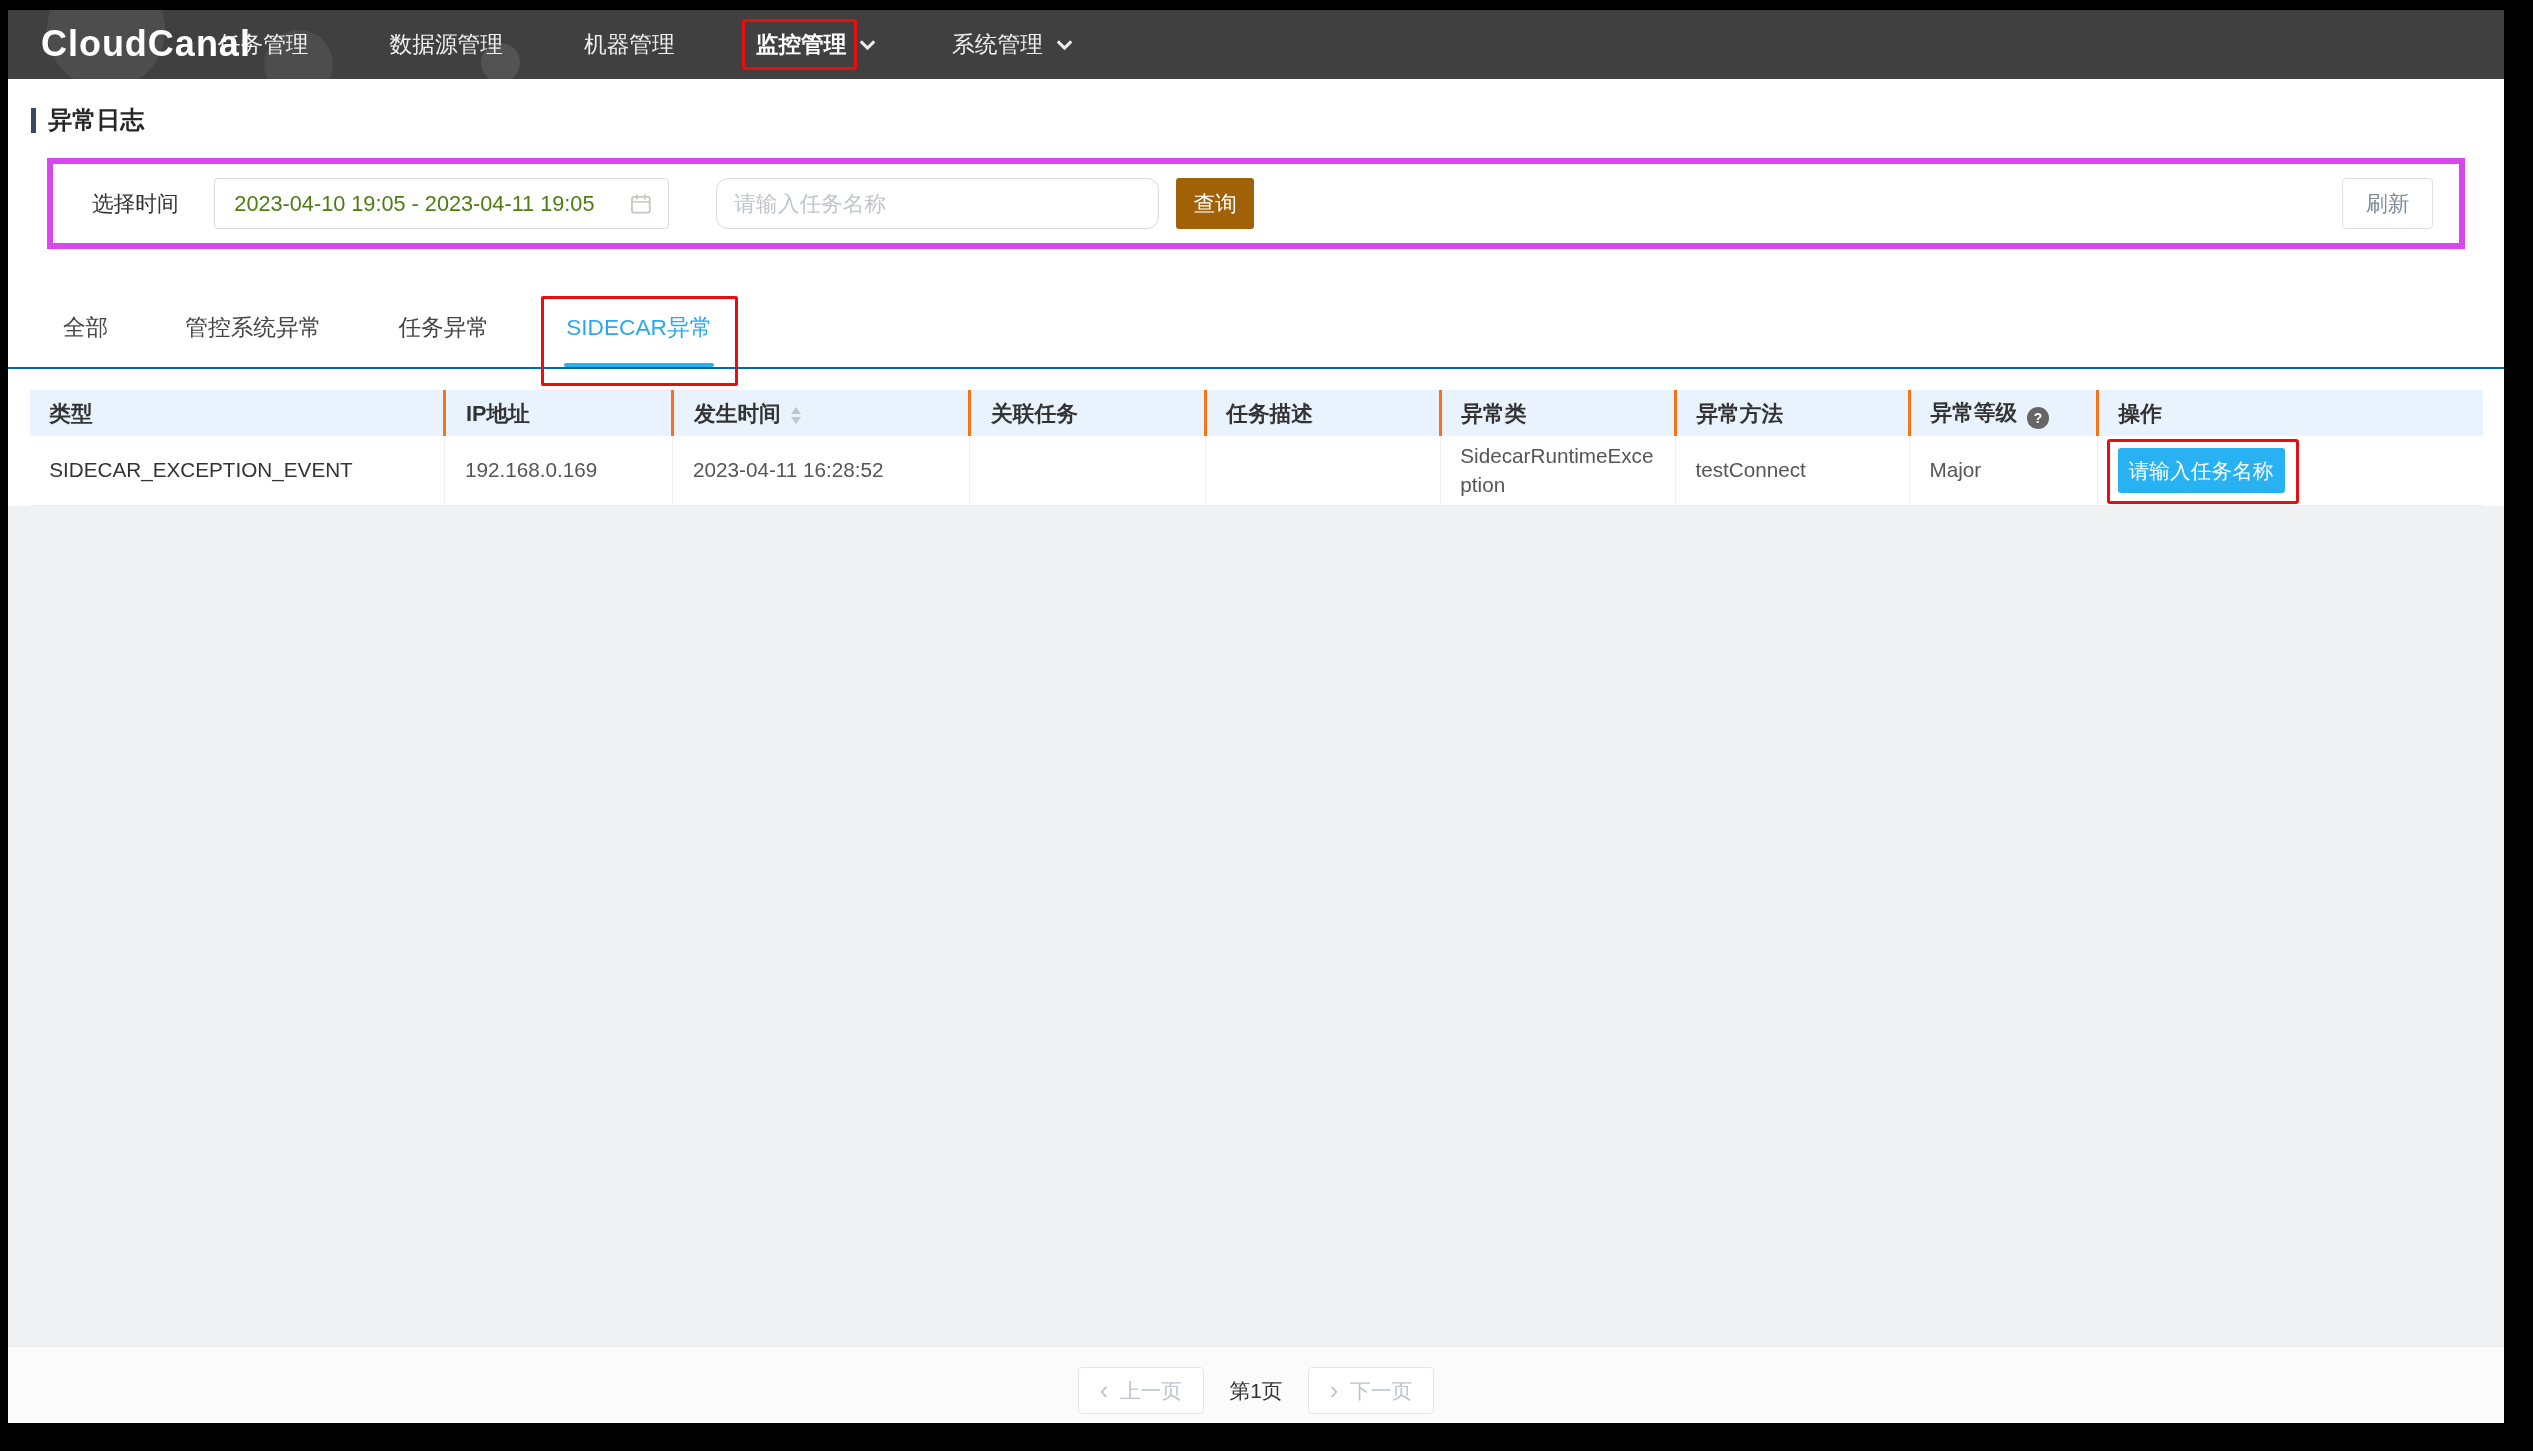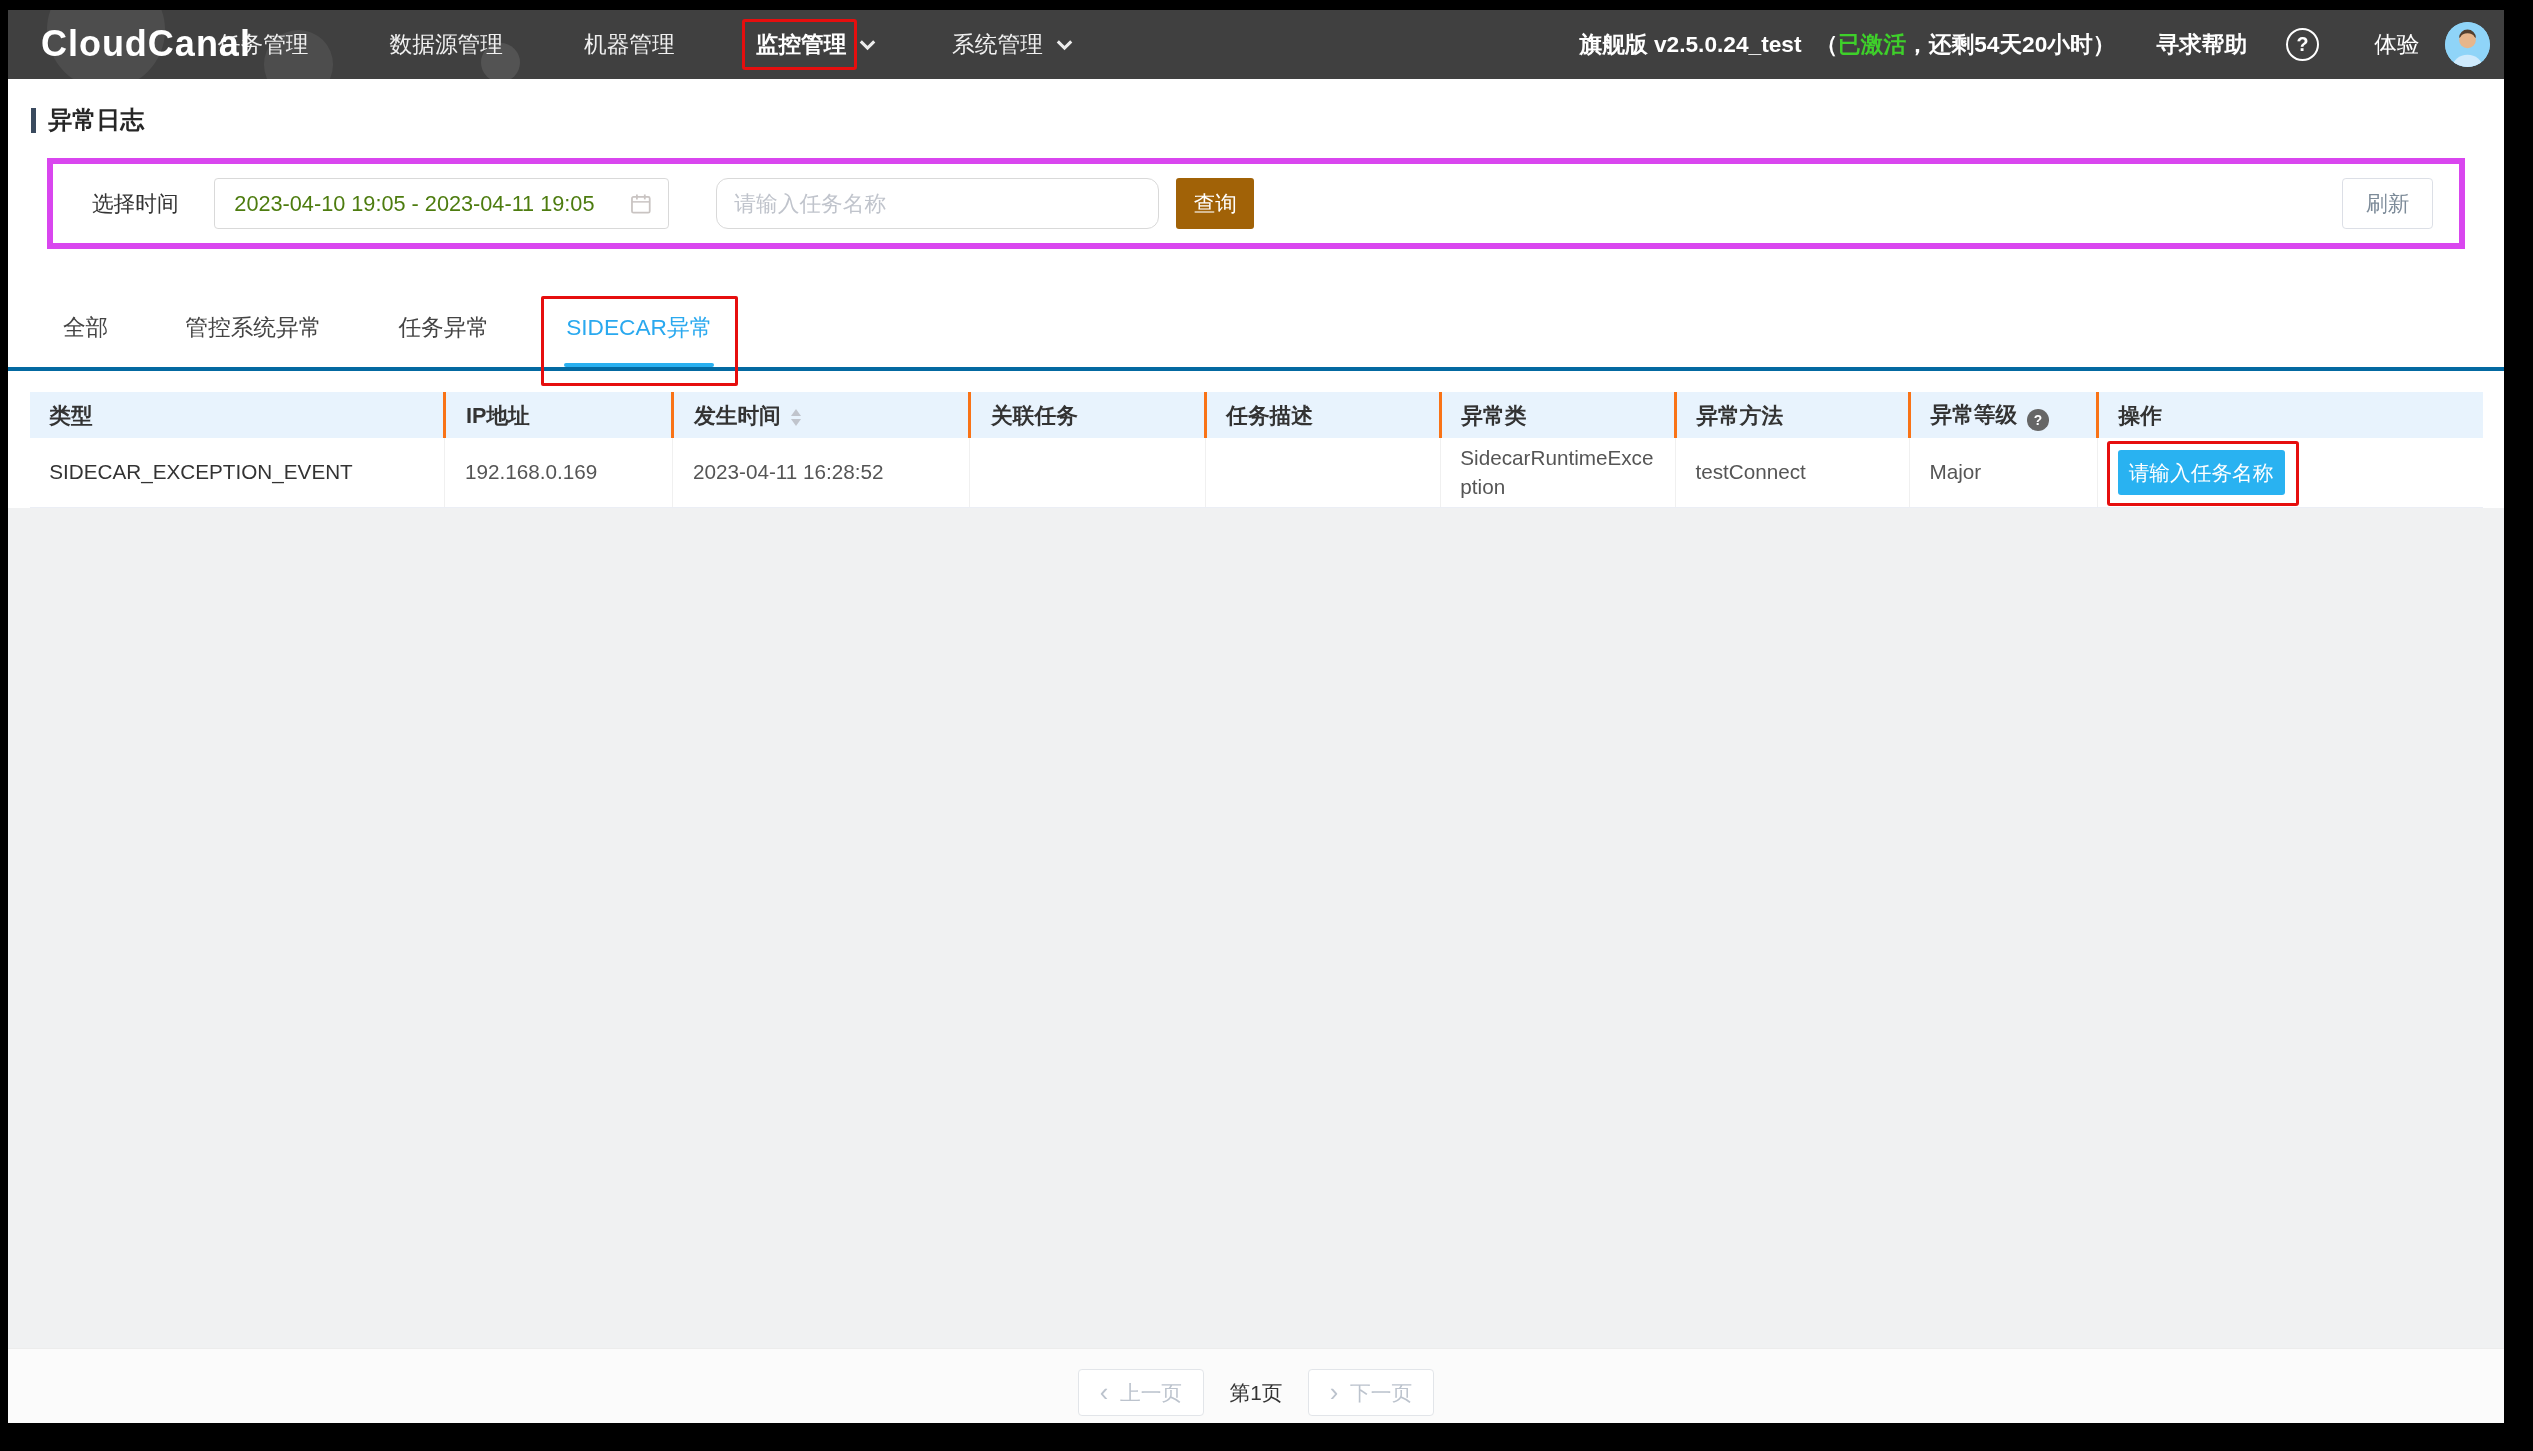--- a/index.html
+++ b/index.html
@@ -36,21 +36,21 @@
   .filter-card { position:relative; margin:21.7px 39px 0 39px; height:91px; border:6px solid #d946ef; background:#fff; display:flex; align-items:center; padding:0 25.6px 0 39px; }
   .filter-label { font-size:21.7px; color:#333; margin-right:35px; }
   .date-input { width:455px; height:51px; border:1px solid #d9d9d9; border-radius:3.9px; display:flex; align-items:center; padding:0 15.8px 0 19.7px; font-size:21.7px; color:#4d7c0f; background:#fff; cursor:pointer; }
   .date-input .txt { flex:1; }
   .task-input { width:443px; height:51px; border:1px solid #d9d9d9; border-radius:12px; margin-left:47px; font-size:21.7px; color:#333; padding:0 17.7px; outline:none; }
   .task-input::placeholder { color:#c0c4cc; }
   .btn-query { width:78px; height:51px; margin-left:17.7px; background:#a16207; border:none; border-radius:3px; color:#fff; font-size:21.7px; cursor:pointer; }
   .btn-refresh { margin-left:auto; width:91px; height:51px; background:#fff; border:1px solid #dcdfe6; border-radius:3.9px; color:#7d8b99; font-size:21.7px; cursor:pointer; }
 
   
-  .tabs { display:flex; align-items:flex-end; padding:27.6px 0 0 53px; border-bottom:4px solid #0369a1; margin-top:23.6px; }
+  .tabs { display:flex; align-items:flex-end; padding:27.6px 0 0 53px; border-bottom:2px solid #0369a1; margin-top:23.6px; }
   .tab { position:relative; font-size:22.7px; color:#444; padding:11.8px 2px 23.6px; margin-right:73px; cursor:pointer; white-space:nowrap; }
   .tab.active { color:#2aa9ef; }
   .tab-underline { position:absolute; left:0; right:0; bottom:0; height:3.9px; background:#29b0f0; border-radius:2px; }
   .red-frame-tab { position:absolute; top:-3.9px; bottom:-19.7px; left:-23.6px; right:-23.6px; border:3.9px solid #e60e0e; border-radius:2px; pointer-events:none; z-index:5; }
 
   
   .table-wrap { padding:21.7px 21.7px 0 21.7px; background:#fff; }
   table { width:2453px; border-collapse:collapse; table-layout:fixed; }
   th { background:#e8f3fd; height:46px; text-align:left; font-size:21.7px; color:#333; font-weight:bold; padding:0 0 0 19.7px; border-right:3px solid #f97316; white-space:nowrap; }
   th:last-child { border-right:none; }
@@ -104,39 +104,20 @@
         <span class="red-frame-nav"></span>
         <span>监控管理</span>
         <i class="chev"></i>
       </div>
       <div class="nav-item">
         <span>系统管理</span>
         <i class="chev"></i>
       </div>
     </div>
 
-    <div class="nav-right">
-      <span>旗舰版 v2.5.0.24_test</span>
-      <span style="margin-left:13.8px;">（</span>
-      <span class="green">已激活</span>
-      <span>，还剩54天20小时）</span>
-      <span class="help-label">寻求帮助</span>
-      <span class="qmark-nav">
-          <span>?</span>
-        </span>
-      <span class="exp-label">体验</span>
-      <span class="avatar">
-        <svg width="45" height="45" viewBox="0 0 48 48">
-          <circle cx="24" cy="24" r="24" fill="#8fd4f8"></circle>
-          <path d="M8 48 a16 13 0 0 1 32 0 z" fill="#cfeafc"></path>
-          <circle cx="24" cy="19" r="9" fill="#e6b68c"></circle>
-          <path d="M15 17 a9 9 0 0 1 18 0 l-1.5 -1 a8 6 0 0 0 -15 0 z" fill="#53402f"></path>
-        </svg>
-      </span>
-    </div>
   </div>
 
   <div class="page-title">
     <span class="title-bar"></span>
     <span class="title-text">异常日志</span>
   </div>
 
   <div class="filter-card">
     <span class="filter-label">选择时间</span>
     <div class="date-input">

